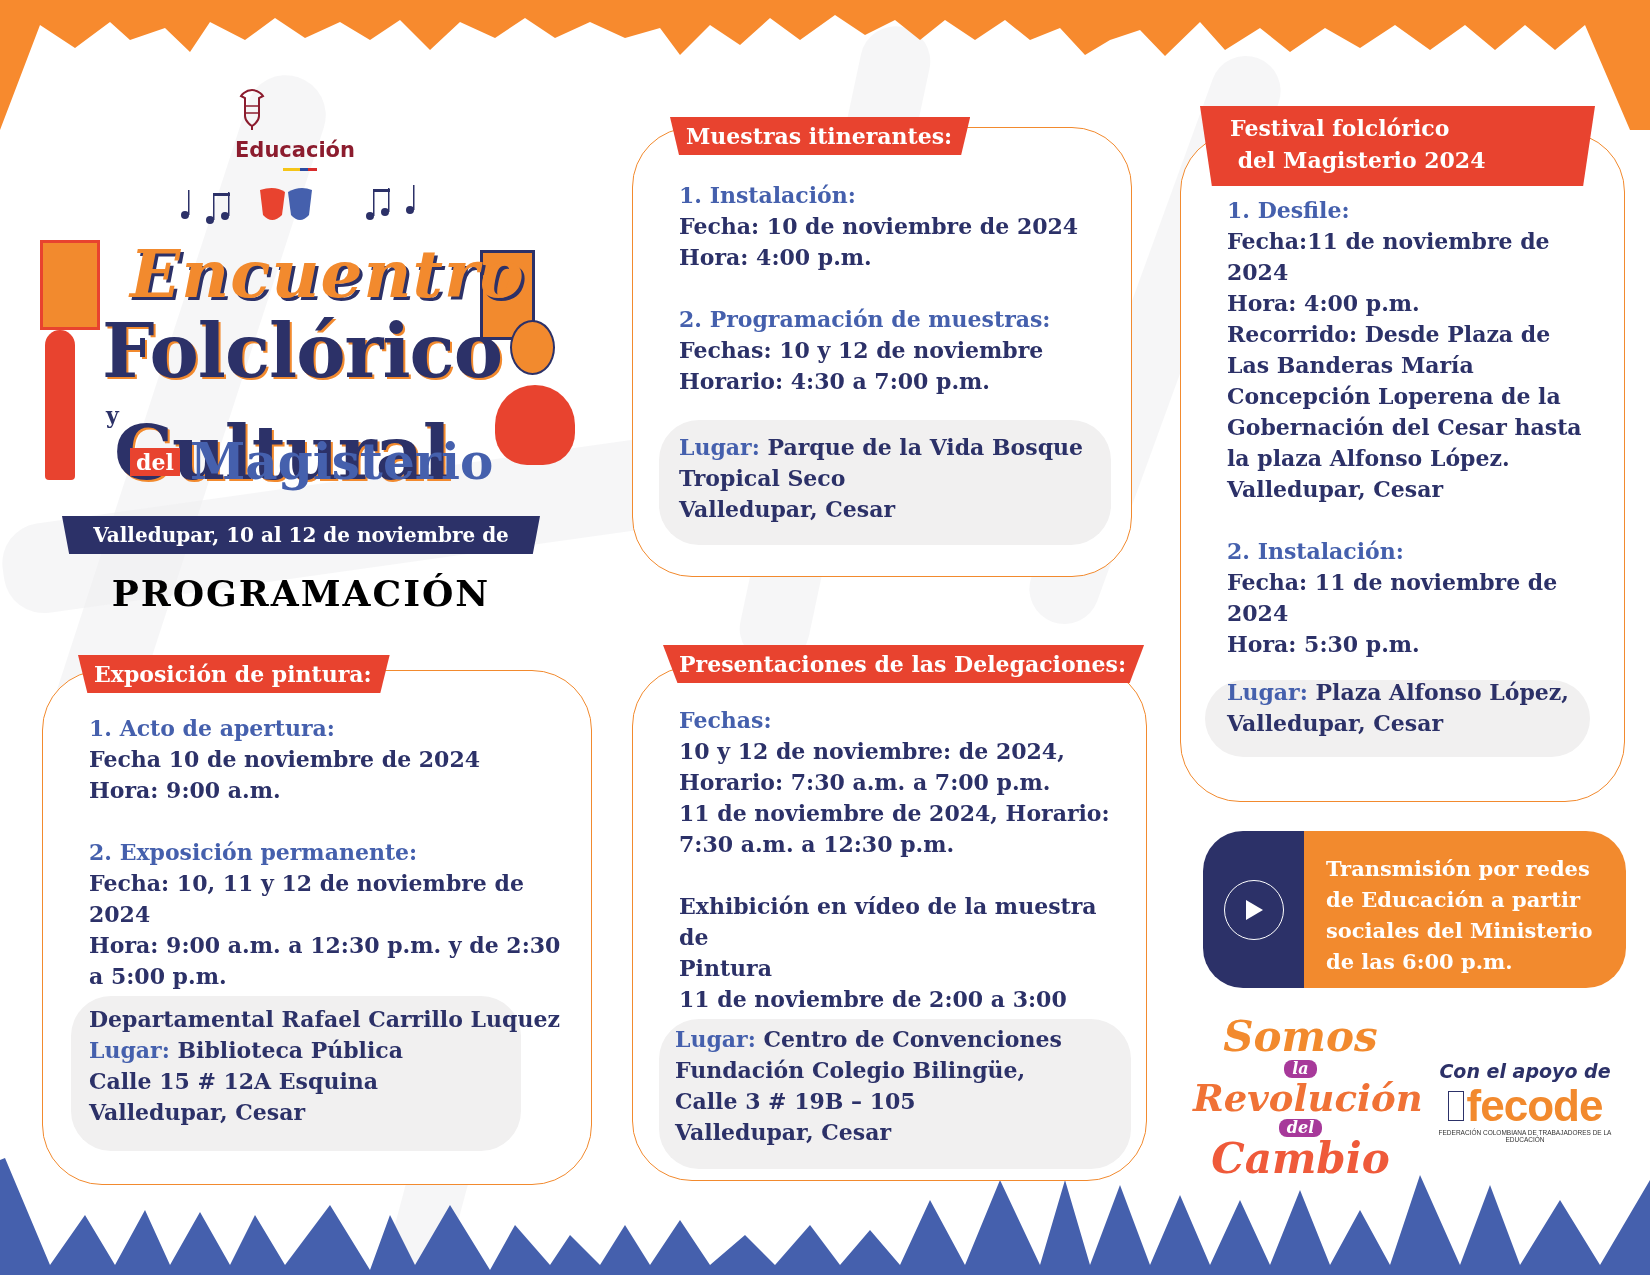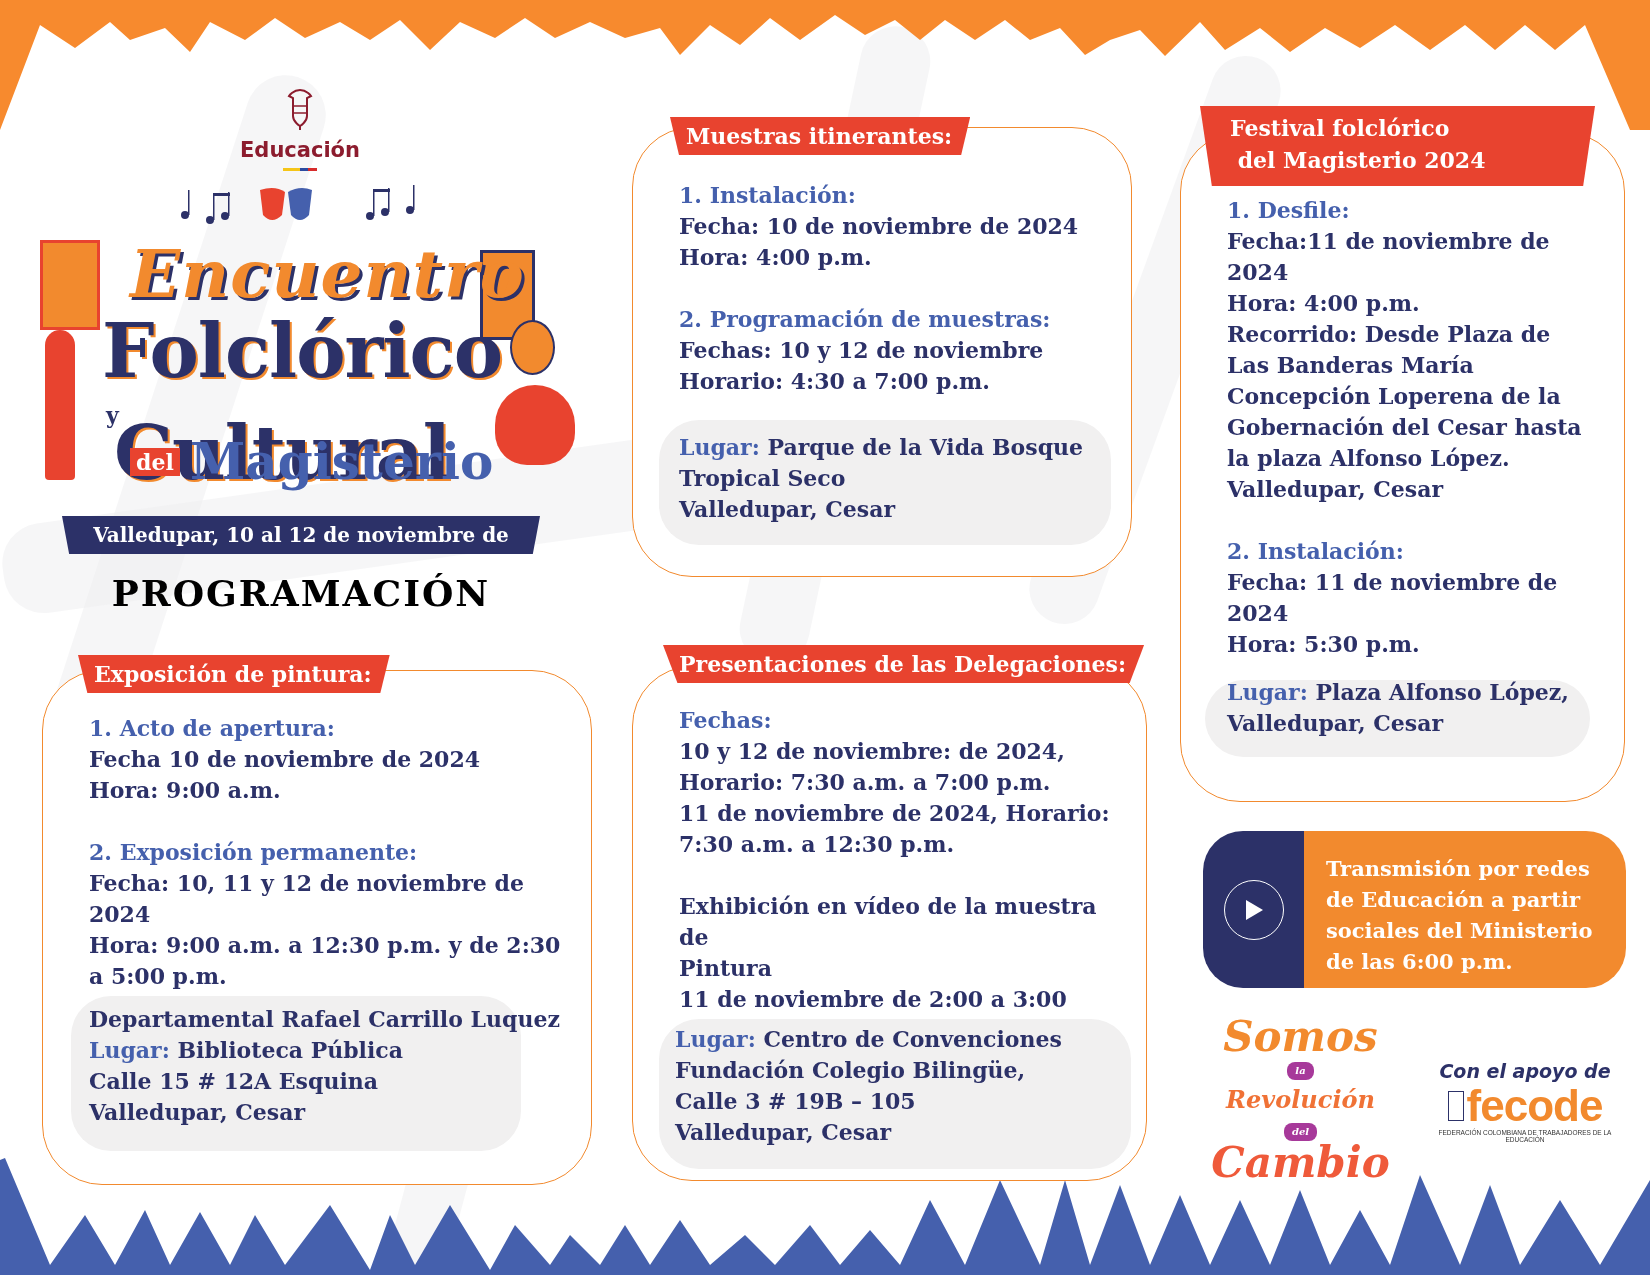--- a/index.html
+++ b/index.html
@@ -6,21 +6,21 @@
     html, body { width: 1650px; height: 1275px; overflow: hidden; background: #ffffff; }
     body { position: relative; font-family: "DejaVu Serif", serif; color: #2c3168; }
 
     .bg-stroke { position: absolute; background: #eeeef1; opacity: .55; border-radius: 40px; }
 
     .zigzag { position: absolute; left: 0; width: 1650px; }
     .zig-top { top: 0; height: 130px; }
     .zig-bottom { bottom: 0; height: 145px; }
 
     
-    .brand { position: absolute; left: 235px; top: 88px; width: 130px; text-align: center; }
+    .brand { position: absolute; left: 235px; top: 88px; width: 130px; text-align: left; }
     .crest { width: 34px; height: 42px; margin: 0 auto 4px; }
     .brand-name { font-family: "DejaVu Sans", sans-serif; font-weight: bold; font-size: 21px; color: #8c1c2e; }
     .flag-bar { width: 34px; height: 3px; margin: 6px auto 0; background: linear-gradient(90deg,#f5c518 0 50%,#2b4aa0 50% 75%,#d72c2c 75%); }
 
     .logo { position: absolute; left: 10px; top: 180px; width: 580px; height: 330px; }
     .logo-encuentro { position: absolute; left: 120px; top: 55px; font-family: "DejaVu Serif", serif; font-style: italic; font-weight: bold; font-size: 66px; color: #f28a2e; text-shadow: 3px 3px 0 #2c3168; letter-spacing: 1px; }
     .logo-folclorico { position: absolute; left: 92px; top: 128px; font-family: "DejaVu Serif", serif; font-weight: bold; font-size: 74px; color: #2c3168; text-shadow: 2px 2px 0 #f28a2e; letter-spacing: -1px; }
     .logo-y { position: absolute; left: 96px; top: 222px; font-weight: bold; font-size: 22px; color: #2c3168; }
     .logo-cultural { position: absolute; left: 104px; top: 190px; font-family: "DejaVu Serif", serif; font-weight: bold; font-size: 74px; color: #2c3168; text-shadow: 2px 2px 0 #f28a2e; letter-spacing: -1px; margin-top: 40px; }
     .logo-del { position: absolute; left: 120px; top: 268px; background: #e8432f; color: #fff; font-weight: bold; font-size: 22px; padding: 0 6px; line-height: 28px; }
@@ -41,22 +41,22 @@
 
     
     .stream { position: absolute; left: 1203px; top: 831px; width: 423px; height: 157px; border-radius: 40px; overflow: hidden; display: flex; }
     .stream-left { width: 101px; background: #2c3168; display: flex; align-items: center; justify-content: center; }
     .play { width: 60px; height: 60px; border: 1.5px solid #fff; border-radius: 50%; display: flex; align-items: center; justify-content: center; }
     .stream-right { flex: 1; background: #f28a2e; color: #fff; font-family: "DejaVu Serif", serif; font-weight: bold; font-size: 21px; line-height: 31px; padding: 22px 20px 0 22px; }
 
     
     .somos { position: absolute; left: 1185px; top: 1015px; width: 215px; height: 160px; text-align: center; font-family: "DejaVu Serif", serif; font-style: italic; font-weight: bold; color: #f28a2e; margin-left: 8px; }
     .somos .w1 { font-size: 42px; line-height: 44px; }
-    .somos .pill { display: inline-block; background: #a7399a; color: #fff; font-size: 10px; padding: 0 8px; border-radius: 8px; line-height: 18px; }
-    .somos .w2 { font-size: 24px; line-height: 40px; color: #f07236; }
+    .somos .pill { display: inline-block; background: #a7399a; color: #fff; font-size: 16px; padding: 0 8px; border-radius: 8px; line-height: 18px; }
+    .somos .w2 { font-size: 37px; line-height: 40px; color: #f07236; }
     .somos .w3 { font-size: 42px; line-height: 44px; color: #ef5a3a; }
 
     .apoyo { position: absolute; left: 1430px; top: 1060px; width: 190px; text-align: center; }
     .apoyo-label { font-family: "DejaVu Sans", sans-serif; font-style: italic; font-weight: bold; font-size: 19px; color: #2c3168; }
     .fecode-row { display: flex; align-items: center; justify-content: center; margin-top: 2px; }
     .fecode-mark { width: 16px; height: 30px; border: 1.5px solid #2c3168; margin-right: 3px; }
     .fecode { font-family: "Liberation Sans", sans-serif; font-weight: bold; font-size: 44px; color: #f28a2e; line-height: 44px; letter-spacing: -1px; }
     .fecode-sub { font-family: "Liberation Sans", sans-serif; font-size: 6.5px; color: #333; margin-top: 1px; }
   </style>
 </head>

